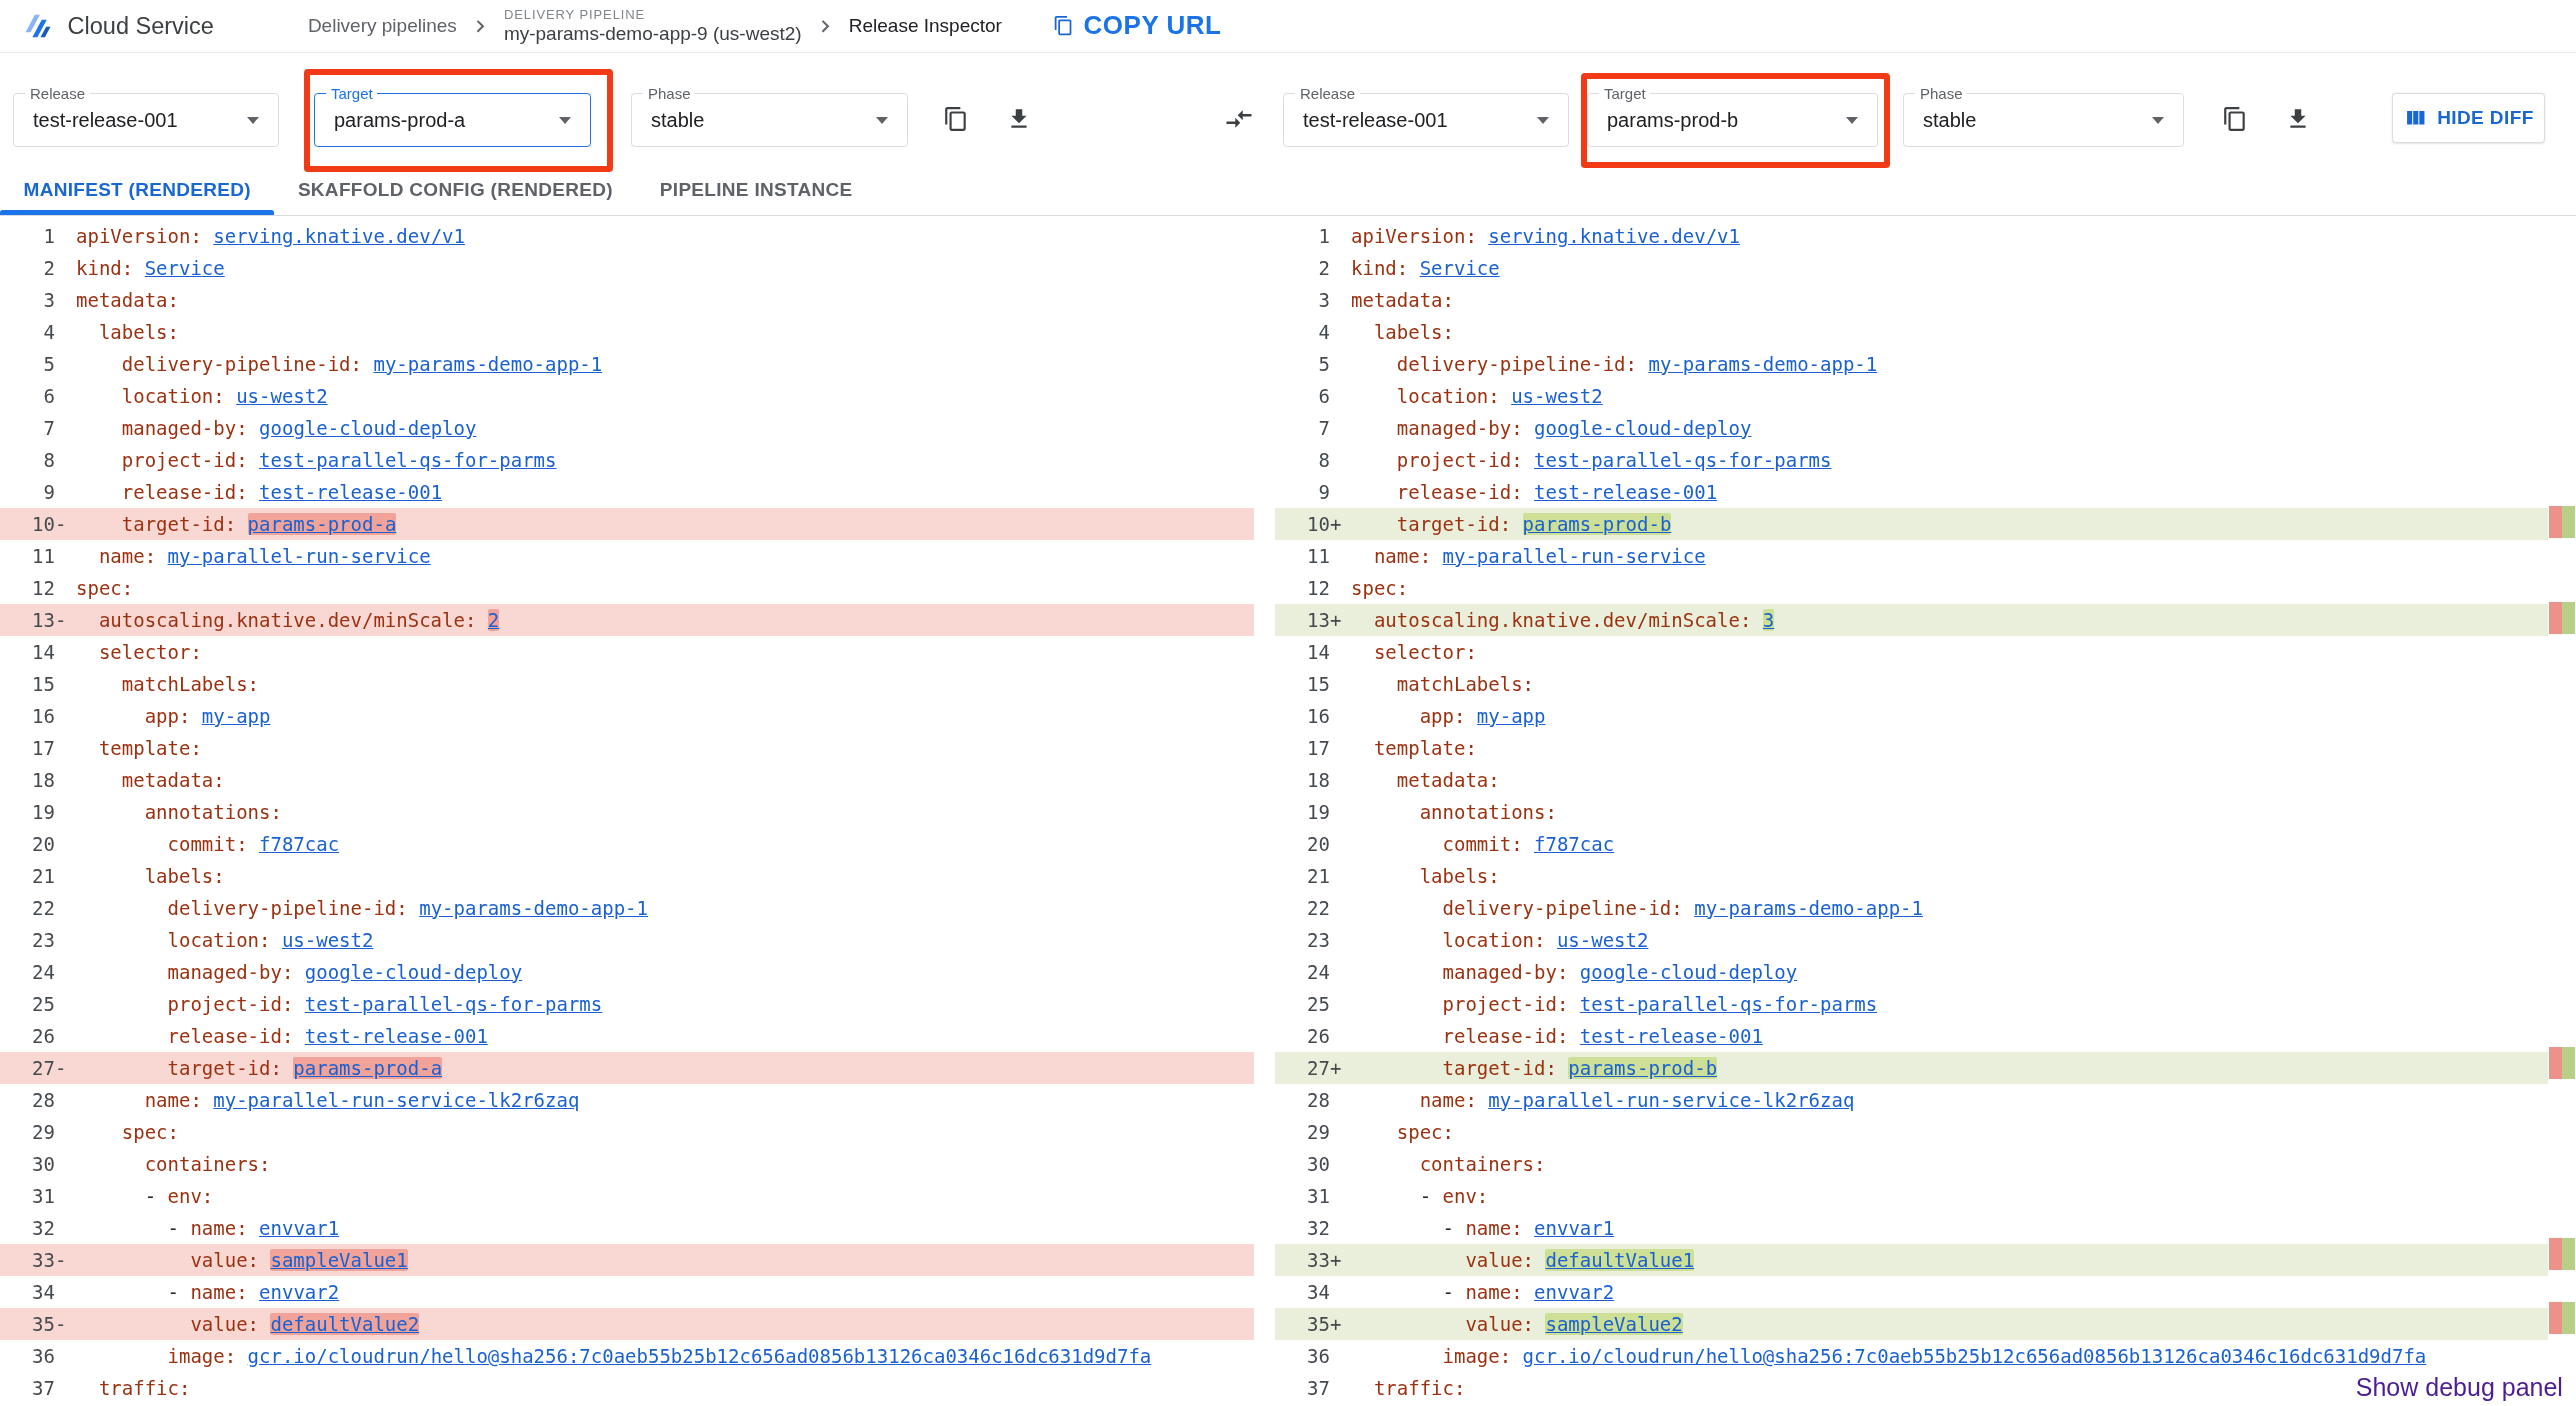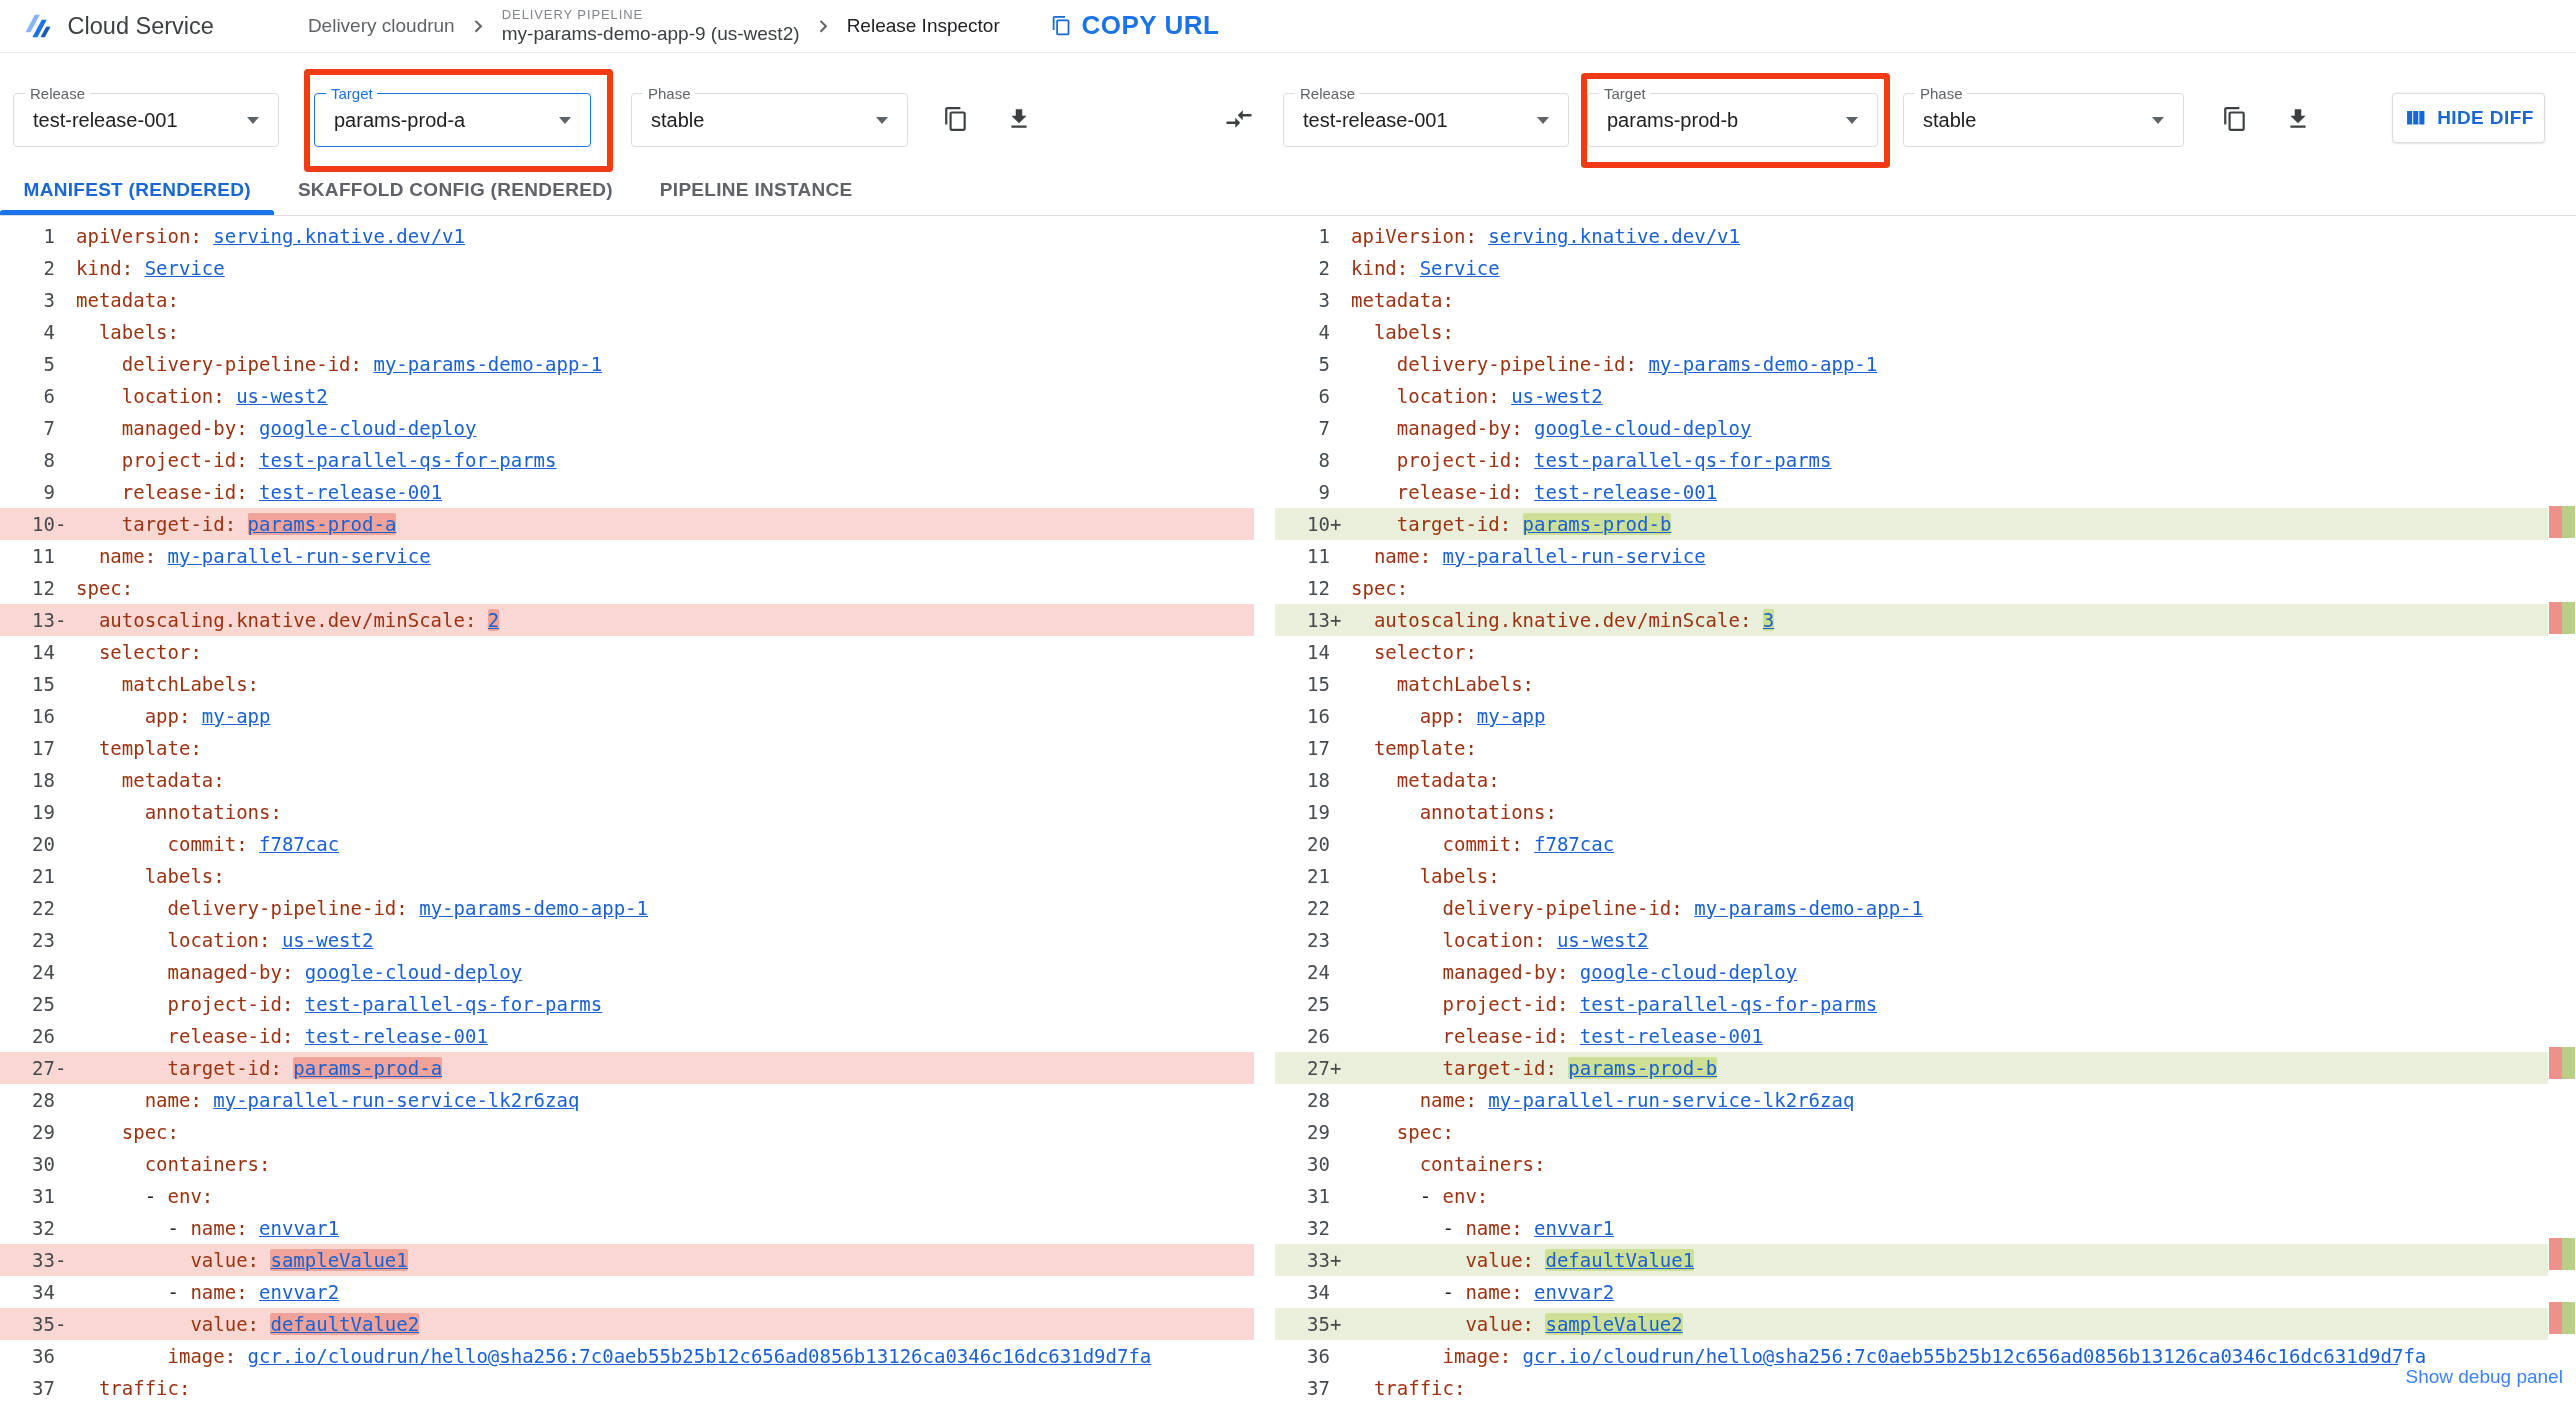--- a/index.html
+++ b/index.html
@@ -68,40 +68,40 @@
   .tok-key  { color:var(--yaml-key,#9c3110); }
   .tok-val  { color:var(--yaml-value,#1961d2);text-decoration:underline; }
   .tok-dash { color:#202124; }
   .hl-del { background:var(--removed-token-bg,#f1a39a); border-radius:1.9px; }
   .hl-add { background:var(--added-token-bg,#cedf96); border-radius:1.9px; }
   .minimap { position:absolute; right:0; top:0; bottom:0; width:28px; background:#fff; z-index:4; }
   .mark { position:absolute; width:13px; height:32px; }
   .mark.red   { left:0.9px;  background:#ec928a; }
   .mark.green { left:14px; background:#b8cf87; }
   
-  .debug { position:fixed; right:5.6px; bottom:16px; font-size:19px; color:#3b82f6;
+  .debug { position:fixed; right:5.6px; bottom:2px; font-size:25px; color:#4c1d95;
            background:#fff; padding:1.9px 7.5px; z-index:10; cursor:pointer; white-space:nowrap; }
 </style>
 </head>
 <body>
 
 <div>
 
   <div class="header">
     <span class="logo">
       <svg width="30" height="30" viewBox="0 0 24 24">
         <polygon points="2,17 9.5,3 13.5,3 6,17" fill="#8ab4f8"></polygon>
         <polygon points="7.5,21 15,7 19,7 11.5,21" fill="#1a73e8"></polygon>
         <polygon points="14,21 18.5,12.5 22,12.5 17.5,21" fill="#185abc"></polygon>
       </svg>
     </span>
     <span class="app-title">Cloud Service</span>
 
     <div class="breadcrumb">
-      <span class="bc-link">Delivery cloudrun</span>
+      <span class="bc-link">Delivery pipelines</span>
       <span class="bc-chev">
         <svg width="24.5" height="24.5" viewBox="0 0 24 24" fill="#5f6368">
             <path d="M10 6L8.59 7.41 13.17 12l-4.58 4.59L10 18l6-6z"></path>
           </svg>
       </span>
       <span class="bc-block">
         <span class="bc-eyebrow">DELIVERY PIPELINE</span>
         <span class="bc-name">my-params-demo-app-9 (us-west2)</span>
       </span>
       <span class="bc-chev">

